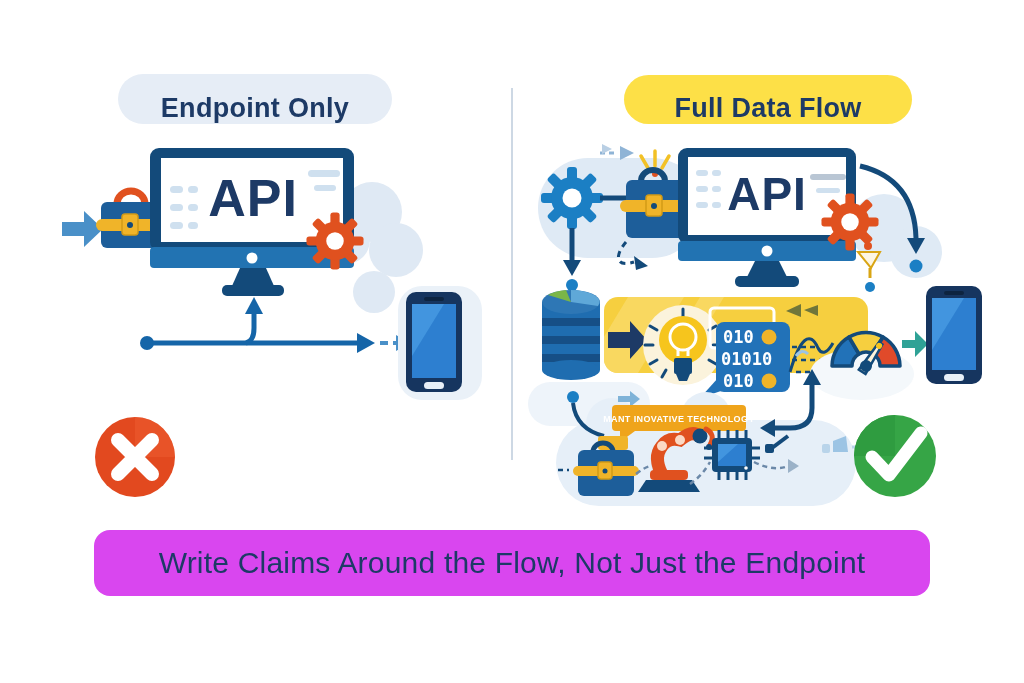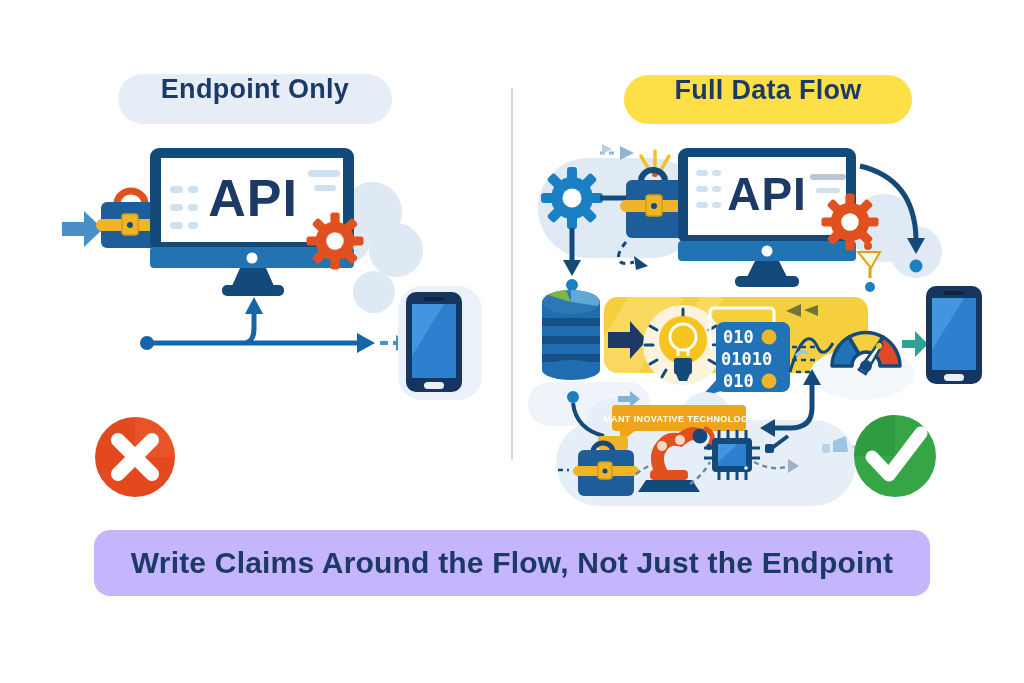--- a/index.html
+++ b/index.html
@@ -1,27 +1,27 @@
 <!DOCTYPE html>
 <html><head>
 <meta charset="utf-8">
 <style>
   html,body{margin:0;padding:0;background:#ffffff;}
   .canvas{position:relative;width:1024px;height:683px;background:#ffffff;overflow:hidden;
           font-family:"Liberation Sans",sans-serif;}
-  .pill{position:absolute;display:flex;align-items:flex-start;justify-content:center;
+  .pill{position:absolute;display:flex;align-items:flex-end;justify-content:center;
         font-weight:bold;color:#1d3a66;letter-spacing:.3px;}
   .pill-left{left:118px;top:74px;width:274px;height:50px;border-radius:26px;
              background:#e6edf6;font-size:27px;}
   .pill-right{left:624px;top:75px;width:288px;height:49px;border-radius:25px;
               background:#fde047;font-size:27px;}
   .divider{position:absolute;left:511px;top:88px;width:2px;height:372px;background:#cdd8e4;}
   .caption{position:absolute;left:94px;top:530px;width:836px;height:66px;border-radius:16px;
-           background:#c4b5fd;display:flex;align-items:center;justify-content:center;
-           font-weight:bold;font-size:30px;color:#1d3a66;letter-spacing:.2px;}
+           background:#d946ef;display:flex;align-items:center;justify-content:center;
+           font-weight:normal;font-size:30px;color:#1d3a66;letter-spacing:.2px;}
   svg.art{position:absolute;left:0;top:0;}
   .bin{font-family:"DejaVu Sans Mono",monospace;font-weight:bold;fill:#ffffff;}
 </style>
 </head>
 <body>
 
 <div class="canvas">
 
   <div class="pill pill-left">
     <span>Endpoint Only</span>

